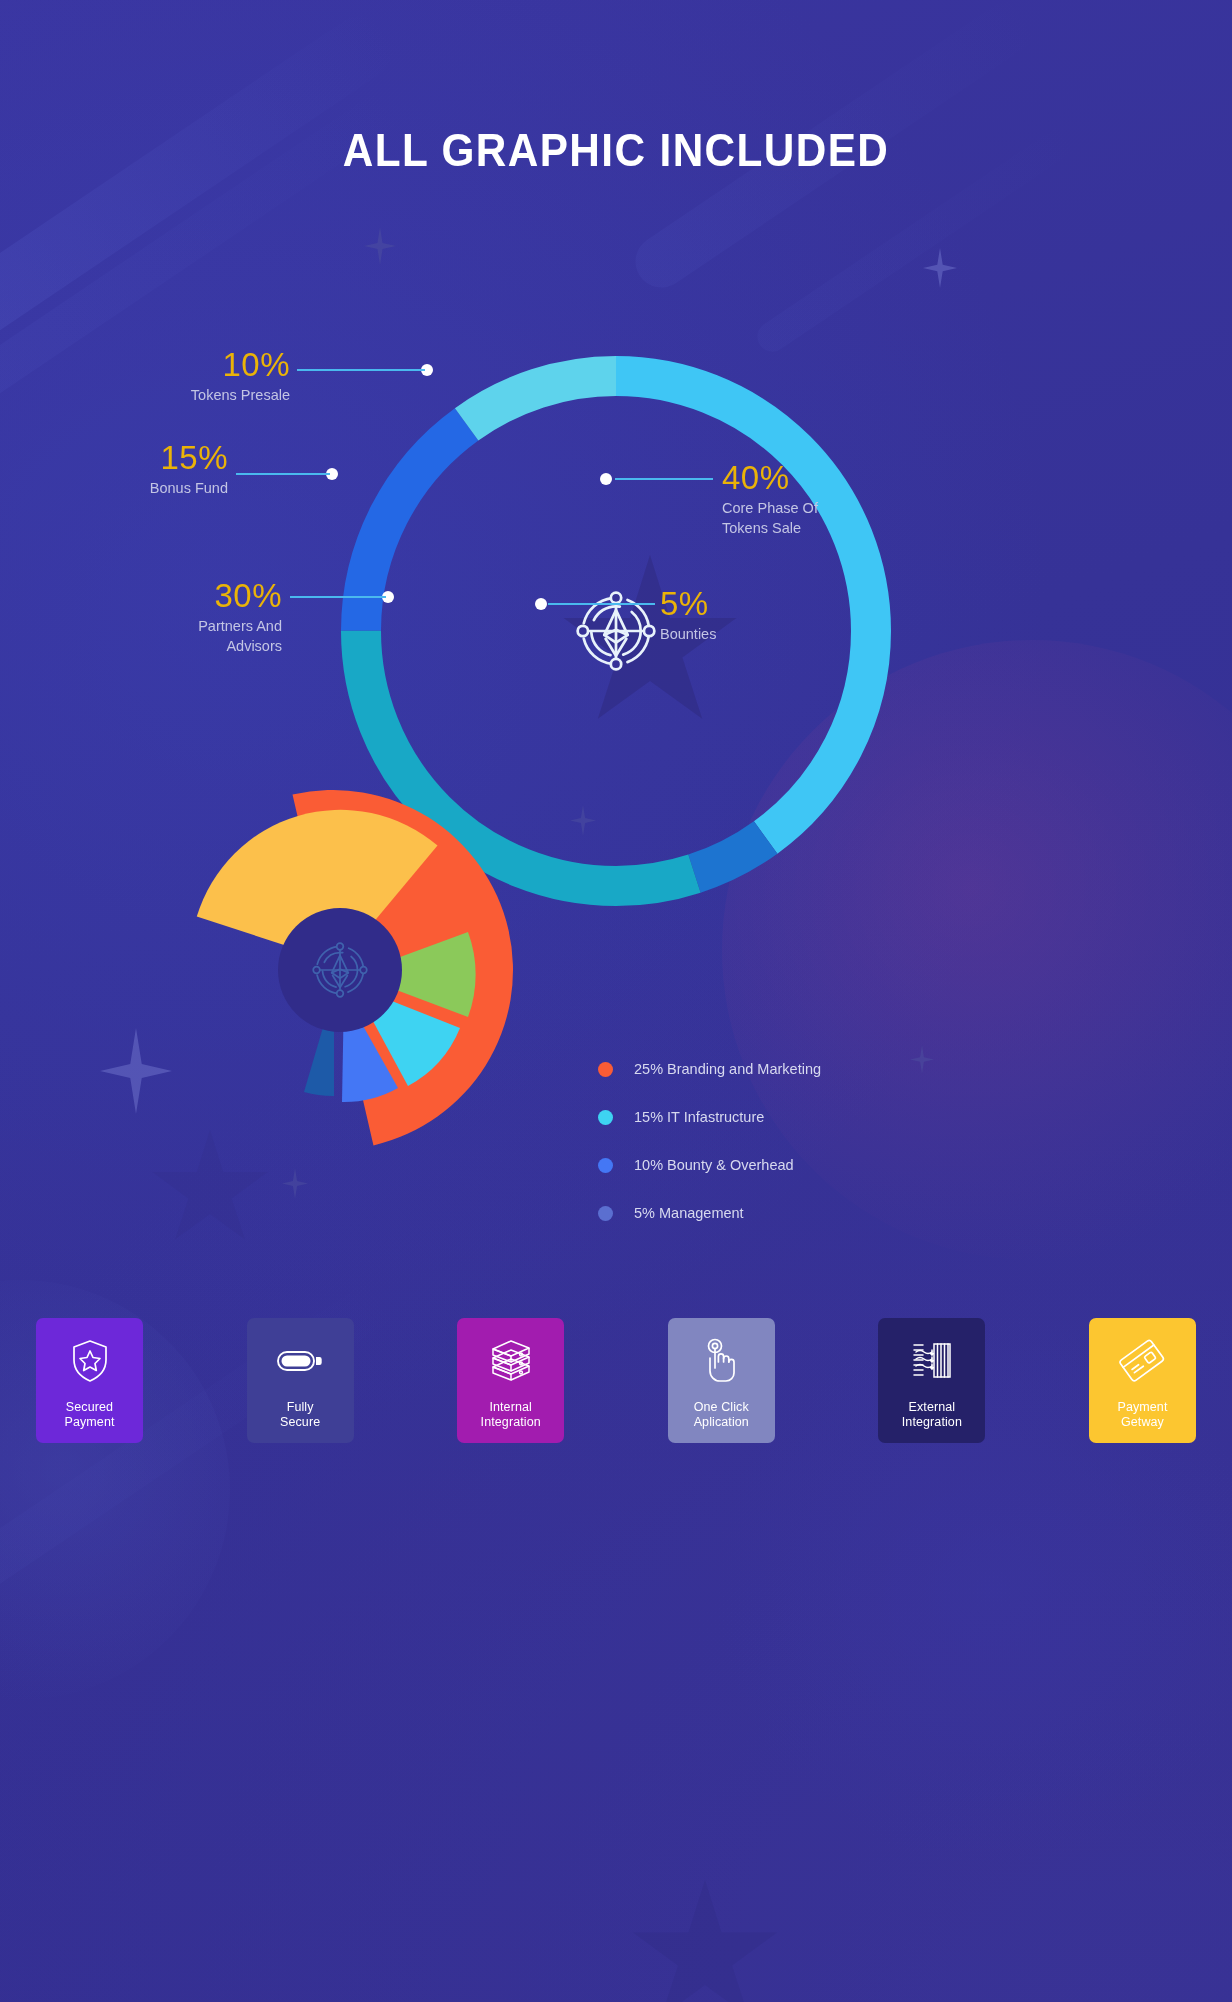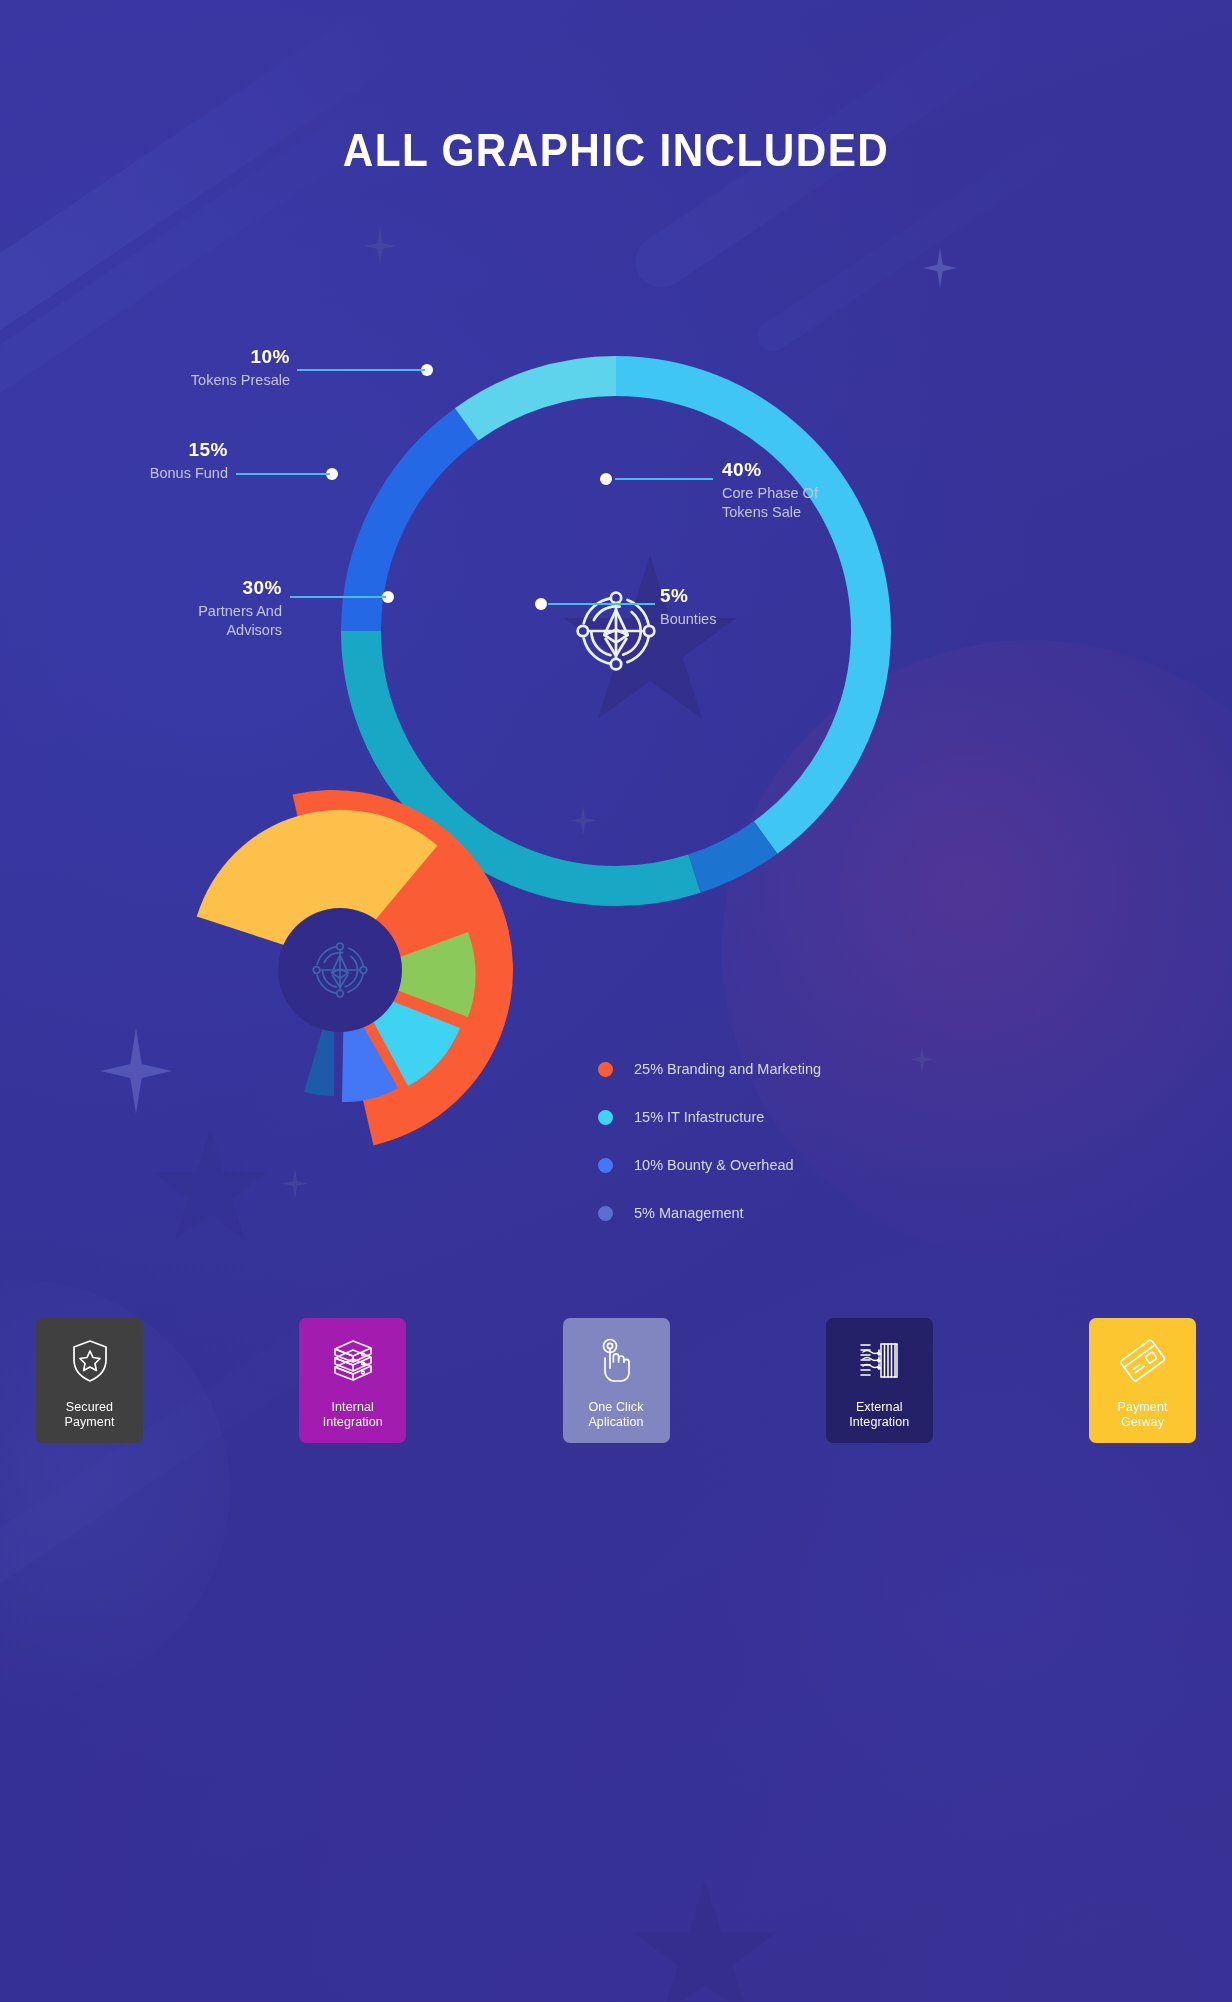--- a/index.html
+++ b/index.html
@@ -75,21 +75,21 @@
   .lead-line {
     position:absolute; height:1.5px;
     background:#4ab9ee;
   }
   .lead-dot {
     position:absolute; width:12px; height:12px; border-radius:50%;
     background:#ffffff;
   }
   .lbl { position:absolute; }
   .lbl .pct {
-    color:#ffffff; font-size:19px; font-weight:bold; line-height:1.1;
+    color:#eab308; font-size:33px; font-weight:normal; line-height:1.1;
     letter-spacing:0.5px;
   }
   .lbl .sub {
     color:#c3c5e4; font-size:14.5px; line-height:1.35; margin-top:3px;
     font-weight:400;
   }
   .lbl.right { text-align:left; }
   .lbl.left { text-align:right; }
 
   
@@ -277,32 +277,44 @@
     <span class="legend-txt">10% Bounty &amp; Overhead</span>
   </div>
   <div class="legend-row">
     <span class="legend-dot" style="background:#5b6fd0"></span>
     <span class="legend-txt">5% Management</span>
   </div>
 </div>
 
 <div class="cards">
 
-  <div class="card" style="background:#404040">
+  <div class="card" style="background:#6d28d9">
     <div class="card-ico">
       <svg width="38" height="44" viewBox="0 0 38 44" fill="none" stroke="#fff" stroke-width="1.7" stroke-linejoin="round">
         <path d="M19 2 L35 8 V21 C35 31 28 38 19 42 C10 38 3 31 3 21 V8 Z"></path>
         <path d="M19 12 L22 18.5 L29 19.5 L24 24.5 L25.3 31.5 L19 28 L12.7 31.5 L14 24.5 L9 19.5 L16 18.5 Z"></path>
       </svg>
     </div>
     <div class="card-label">
       <span>Secured</span><br><span>Payment</span>
     </div>
   </div>
 
+  <div class="card" style="background:#3f3f96">
+    <div class="card-ico">
+      <svg width="46" height="28" viewBox="0 0 46 28" fill="none" stroke="#fff" stroke-width="1.9">
+        <rect x="1" y="5" width="36" height="18" rx="9"></rect>
+        <rect x="4.5" y="8.5" width="29" height="11" rx="5.5" fill="#fff" stroke="none"></rect>
+        <path d="M39 10 h3.5 a2.2 2.2 0 0 1 2.2 2.2 v3.6 a2.2 2.2 0 0 1 -2.2 2.2 H39 Z" fill="#fff" stroke="none"></path>
+      </svg>
+    </div>
+    <div class="card-label">
+      <span>Fully</span><br><span>Secure</span>
+    </div>
+  </div>
 
   <div class="card" style="background:#a21caf">
     <div class="card-ico">
       <svg width="44" height="48" viewBox="0 0 44 48" fill="none" stroke="#fff" stroke-width="1.5" stroke-linejoin="round">
         <g>
           <path d="M4 12 L22 4 L40 11 L22 19 Z"></path>
             <path d="M4 12 v6 L22 25 v-6 Z"></path>
             <path d="M40 11 v6 L22 25"></path>
           <circle cx="32" cy="17.5" r="1.4"></circle>
         </g>

